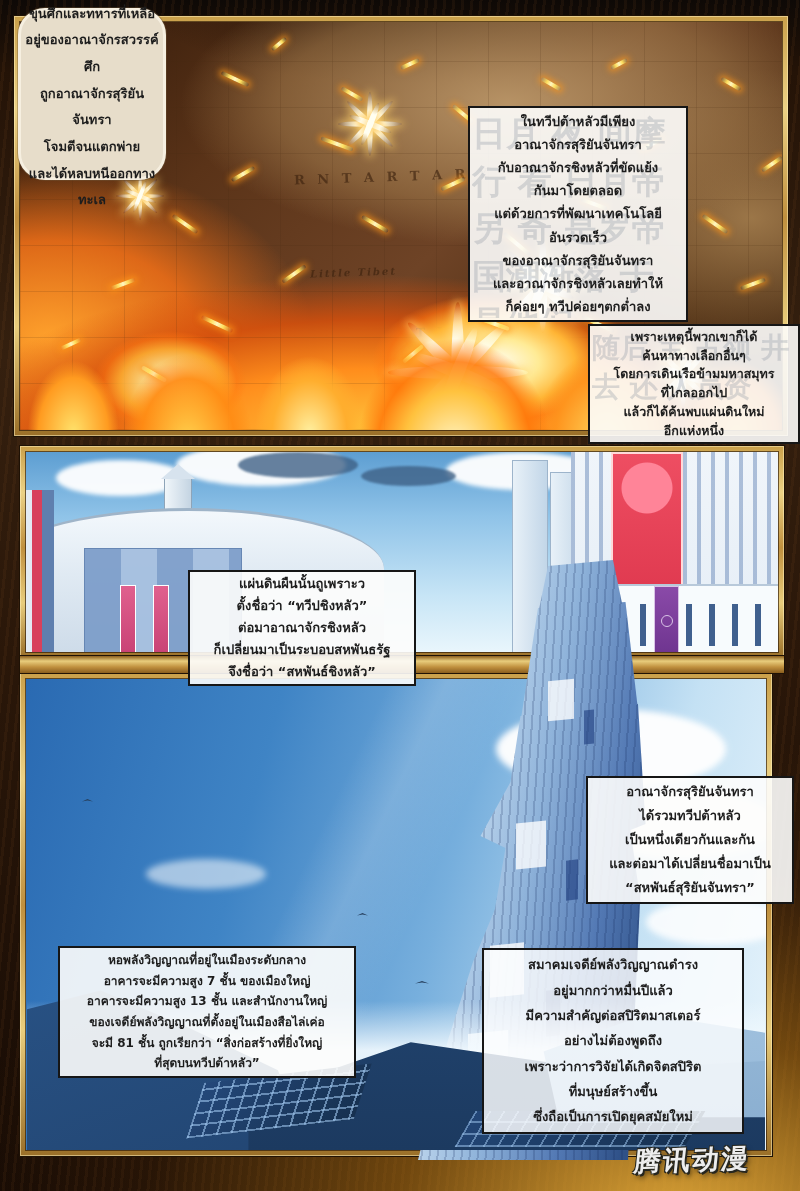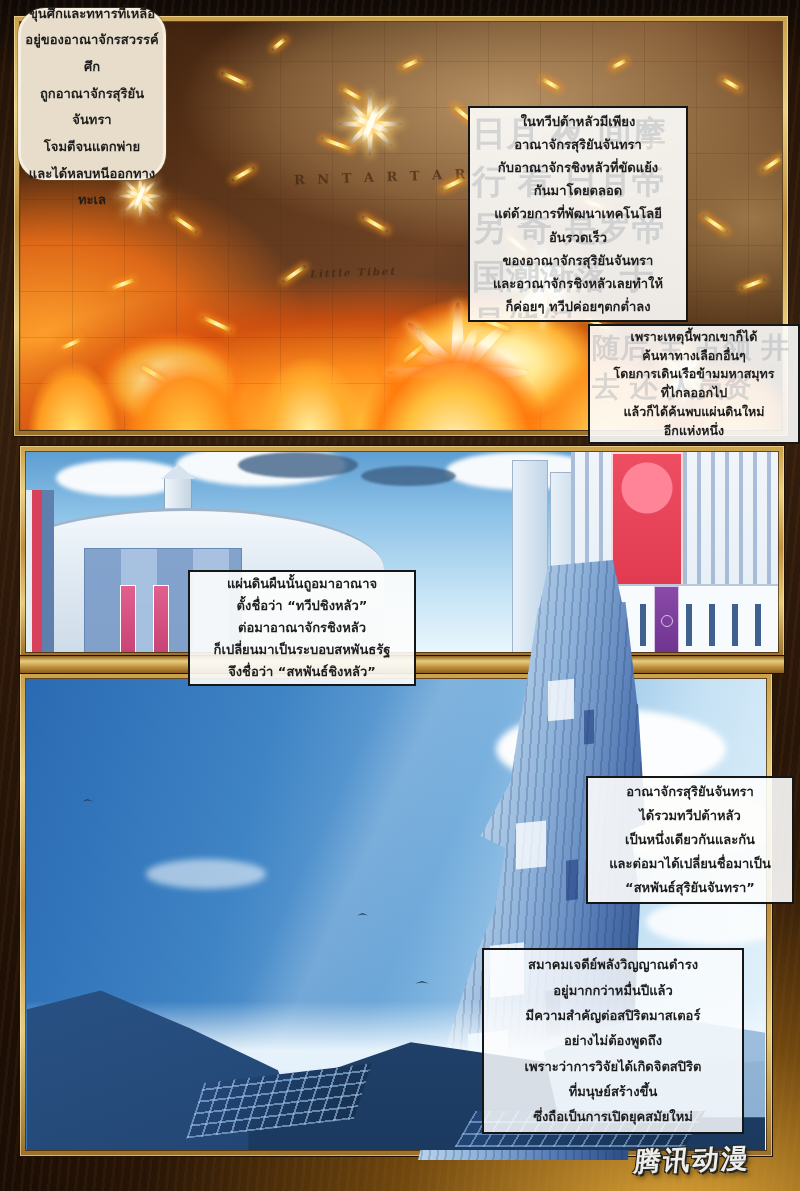--- a/index.html
+++ b/index.html
@@ -301,36 +301,44 @@
     <div class="txt">เพราะเหตุนี้พวกเขาก็ได้
 ค้นหาทางเลือกอื่นๆ
 โดยการเดินเรือข้ามมหาสมุทร
 ที่ไกลออกไป
 แล้วก็ได้ค้นพบแผ่นดินใหม่
 อีกแห่งหนึ่ง</div>
   </div>
 
 
   <div class="nbox" style="left:188px;top:570px;width:228px;height:116px;line-height:1.7;">
-    <div class="txt">แผ่นดินผืนนั้นถูอมาอาณาจ
+    <div class="txt">แผ่นดินผืนนั้นถูเพราะว
 ตั้งชื่อว่า “ทวีปชิงหลัว”
 ต่อมาอาณาจักรชิงหลัว
 ก็เปลี่ยนมาเป็นระบอบสหพันธรัฐ
 จึงชื่อว่า “สหพันธ์ชิงหลัว”</div>
   </div>
 
 
   <div class="nbox" style="left:586px;top:776px;width:208px;height:128px;line-height:1.85;">
     <div class="txt">อาณาจักรสุริยันจันทรา
 ได้รวมทวีปต้าหลัว
 เป็นหนึ่งเดียวกันและกัน
 และต่อมาได้เปลี่ยนชื่อมาเป็น
 “สหพันธ์สุริยันจันทรา”</div>
   </div>
 
+  <div class="nbox" style="left:58px;top:946px;width:298px;height:132px;line-height:1.72;font-size:12px;">
+    <div class="txt">หอพลังวิญญาณที่อยู่ในเมืองระดับกลาง
+อาคารจะมีความสูง 7 ชั้น ของเมืองใหญ่
+อาคารจะมีความสูง 13 ชั้น และสำนักงานใหญ่
+ของเจดีย์พลังวิญญาณที่ตั้งอยู่ในเมืองสือไล่เค่อ
+จะมี 81 ชั้น ถูกเรียกว่า “สิ่งก่อสร้างที่ยิ่งใหญ่
+ที่สุดบนทวีปต้าหลัว”</div>
+  </div>
 
   <div class="nbox" style="left:482px;top:948px;width:262px;height:186px;line-height:1.95;background:rgba(252,253,254,.84);">
     <div class="txt">สมาคมเจดีย์พลังวิญญาณดำรง
 อยู่มากกว่าหมื่นปีแล้ว
 มีความสำคัญต่อสปิริตมาสเตอร์
 อย่างไม่ต้องพูดถึง
 เพราะว่าการวิจัยได้เกิดจิตสปิริต
 ที่มนุษย์สร้างขึ้น
 ซึ่งถือเป็นการเปิดยุคสมัยใหม่</div>
   </div>

